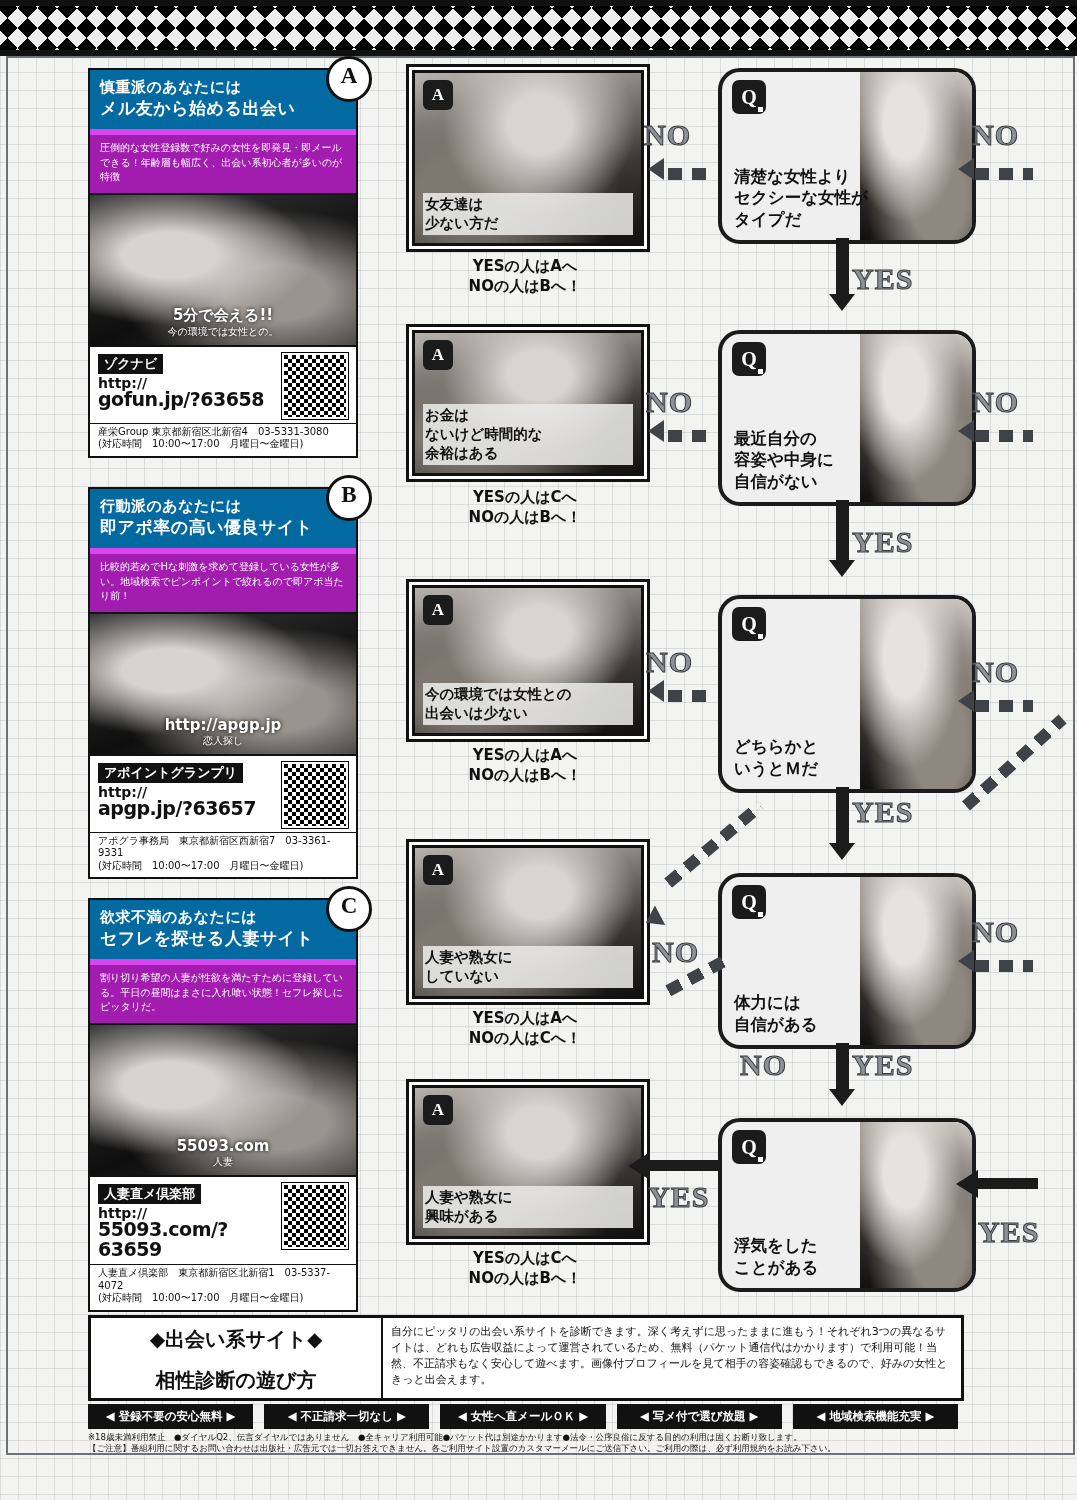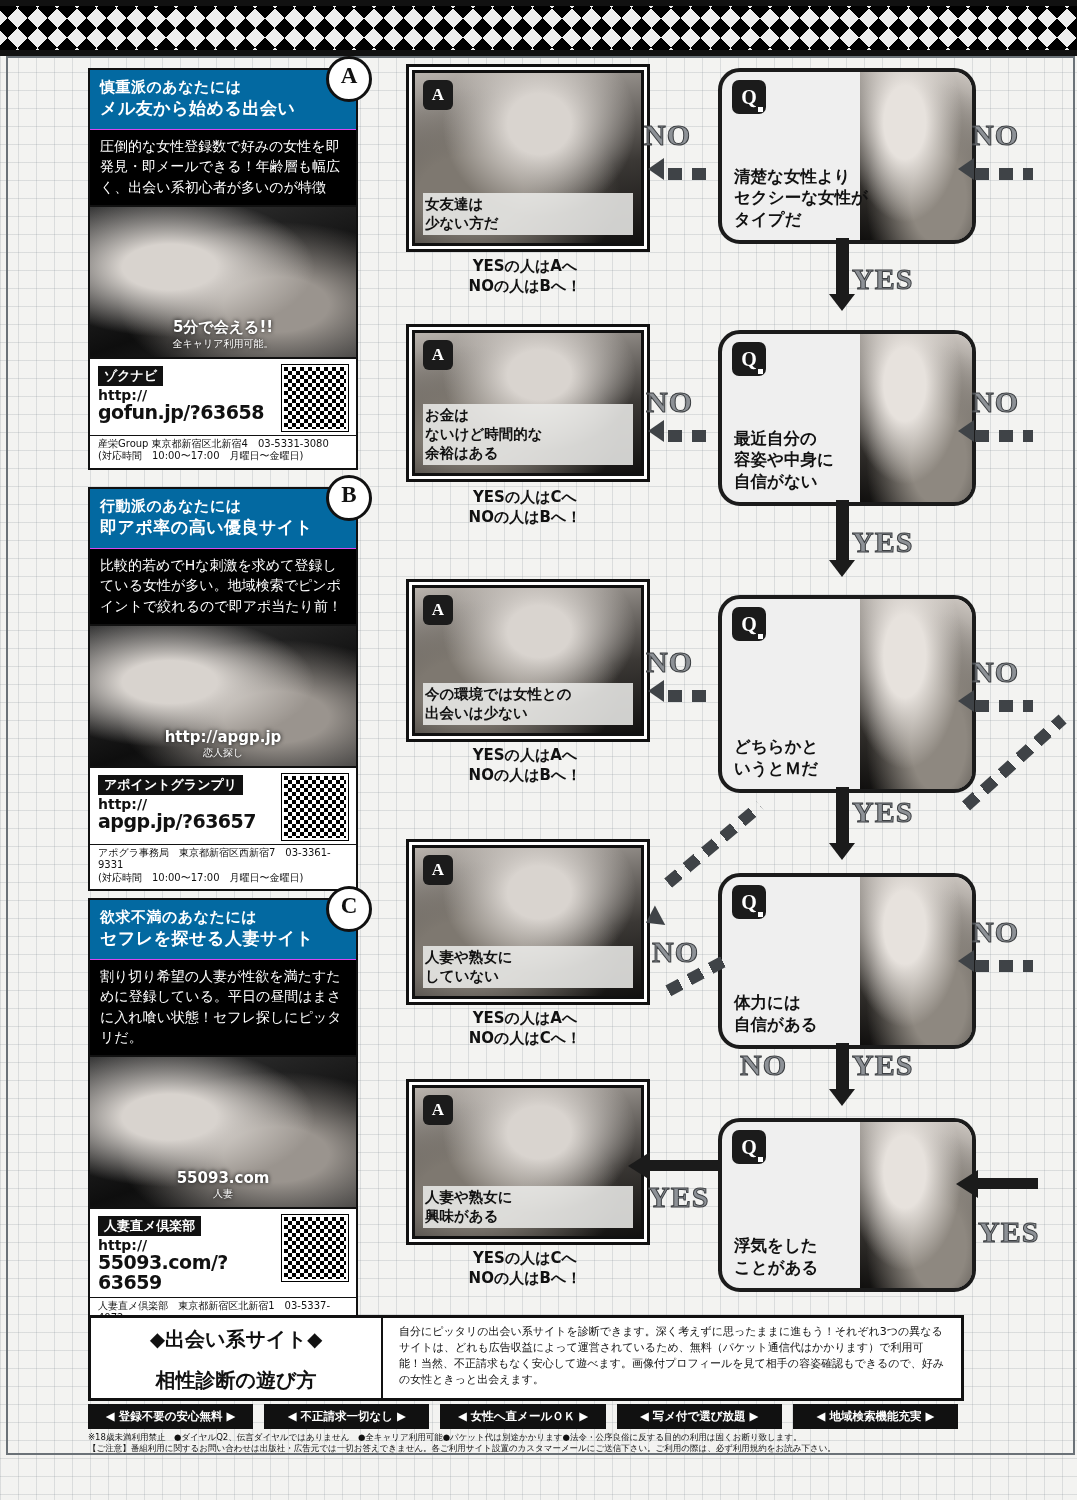--- a/index.html
+++ b/index.html
@@ -48,22 +48,22 @@
   .ad{
     position:absolute;left:88px;width:266px;
     background:#fff;border:2px solid #111;
   }
   .ad .hdr{
     background:#0369a1;color:#fff;padding:8px 10px 9px 10px;
   }
   .ad .hdr .l1{font-size:15px;font-weight:bold;letter-spacing:.5px;}
   .ad .hdr .l2{font-size:17px;font-weight:bold;letter-spacing:.5px;margin-top:0;}
   .ad .body{
-    background:#000000;color:#fff;font-size:14px;line-height:1.45;
-    padding:6px 10px 8px 10px;border-top:1px solid #d946ef;
+    background:#a21caf;color:#fff;font-size:10px;line-height:1.45;
+    padding:6px 10px 8px 10px;border-top:6px solid #d946ef;
   }
   .ad .shot{
     height:150px;background:#2a2a2a;position:relative;overflow:hidden;
     border-top:2px solid #111;border-bottom:2px solid #111;
   }
   .ad .shot .tex{
     position:absolute;inset:0;
     background:
       radial-gradient(ellipse at 30% 40%, #d8d3ce 0 18%, rgba(216,211,206,0) 55%),
       radial-gradient(ellipse at 70% 65%, #9a948e 0 20%, rgba(154,148,142,0) 60%),
@@ -190,21 +190,21 @@
   #howto{
     position:absolute;left:88px;top:1315px;width:870px;height:80px;
     border:3px solid #111;background:#fff;display:flex;
   }
   #howto .left{
     width:278px;border-right:2px solid #111;padding:8px 6px;text-align:center;
   }
   #howto .left .t1{font-size:20px;font-weight:bold;}
   #howto .left .t2{font-size:20px;font-weight:bold;margin-top:14px;}
   #howto .right{
-    flex:1;font-size:11px;line-height:1.45;padding:6px 16px;
+    flex:1;font-size:11px;line-height:1.45;padding:6px 8px;
   }
   #badges{
     position:absolute;left:88px;top:1404px;width:870px;display:flex;gap:11px;
   }
   #badges .b{
     flex:1;background:#111;color:#fff;font-size:11.5px;font-weight:bold;
     text-align:center;padding:3px 0;border:2px solid #111;
   }
   #badges .b::before{content:"◀ ";}
   #badges .b::after{content:" ▶";}
@@ -230,21 +230,21 @@
   <div class="badge">A</div>
   <div class="hdr">
     <div class="l1">慎重派のあなたには</div>
     <div class="l2">メル友から始める出会い</div>
   </div>
   <div class="body">圧倒的な女性登録数で好みの女性を即発見・即メールできる！年齢層も幅広く、出会い系初心者が多いのが特徴</div>
   <div class="shot">
     <div class="tex"></div>
     <div class="ovl">
       <span>5分で会える!!</span>
-      <small>全キャリア利用可能。</small>
+      <small>今の環境では女性との。</small>
     </div>
   </div>
   <div class="url">
     <div class="txt">
       <span class="brand">ゾクナビ</span>
       <div class="u1">http://</div>
       <div class="u2">gofun.jp/?63658</div>
     </div>
     <div class="qr"></div>
   </div>

